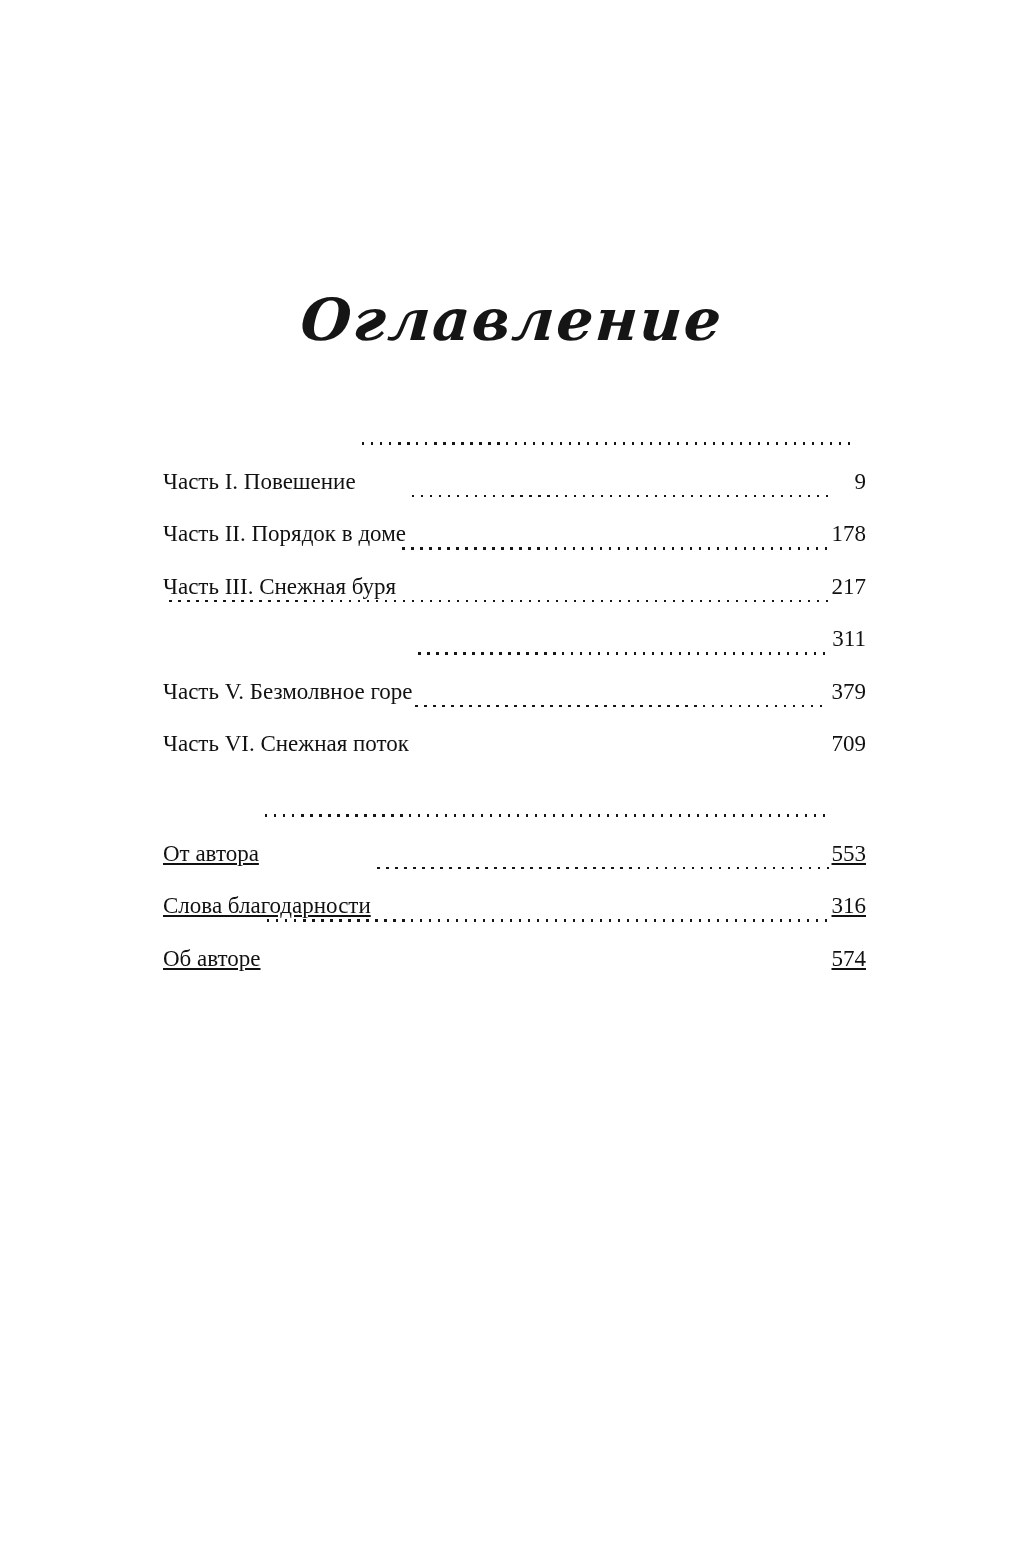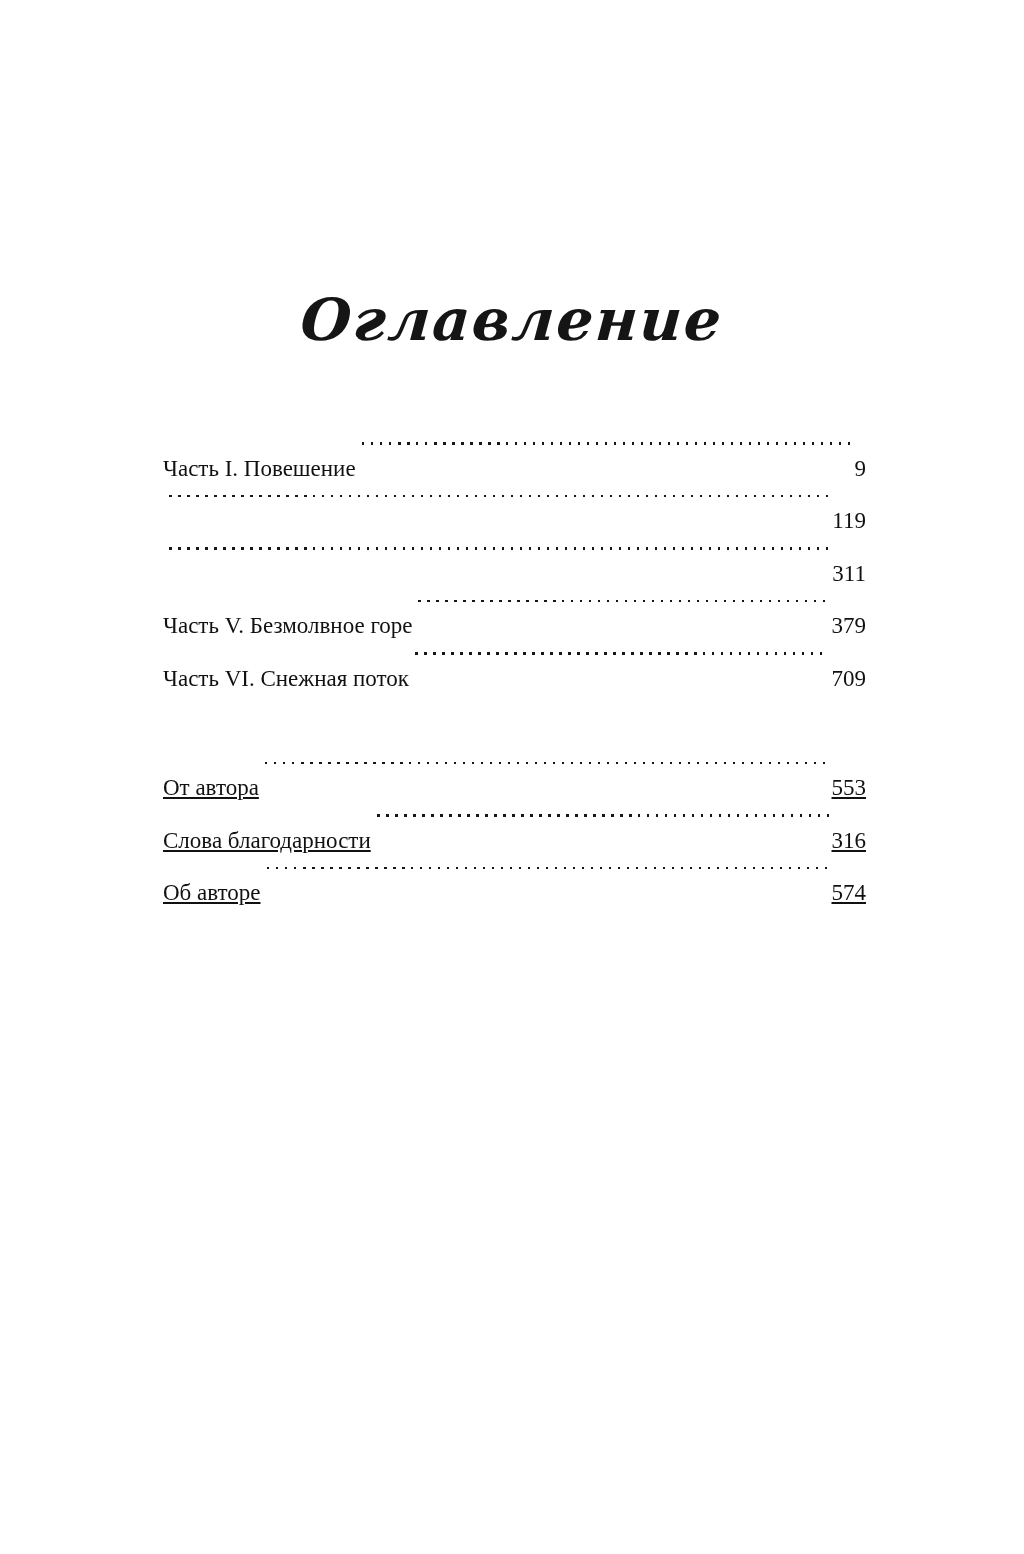--- a/index.html
+++ b/index.html
@@ -39,21 +39,21 @@
   }
   .toc-group {
     display: block;
   }
   .toc-group.back-matter {
     margin-top: 57px;
     text-decoration: underline;
   }
   .toc-row {
     display: flex;
-    align-items: center;
+    align-items: flex-end;
     height: 52.5px;
     font-size: 23px;
     line-height: 27px;
     white-space: nowrap;
   }
   .toc-label {
     flex: 0 0 auto;
   }
   .toc-dots {
     flex: 1 1 auto;
@@ -82,22 +82,28 @@
 
   <div class="toc">
 
     <div class="toc-group">
       <div class="toc-row">
         <span class="toc-label">Часть I. Повешение</span>
         <span class="toc-dots"></span>
         <span class="toc-page">9</span>
       </div>
       <div class="toc-row">
+        <span class="toc-label">Часть II. Порядок в доме</span>
         <span class="toc-dots"></span>
-        <span class="toc-page">119</span>
+        <span class="toc-page">178</span>
+      </div>
+      <div class="toc-row">
+        <span class="toc-label">Часть III. Снежная буря</span>
+        <span class="toc-dots"></span>
+        <span class="toc-page">217</span>
       </div>
       <div class="toc-row">
         <span class="toc-dots"></span>
         <span class="toc-page">311</span>
       </div>
       <div class="toc-row">
         <span class="toc-label">Часть V. Безмолвное горе</span>
         <span class="toc-dots"></span>
         <span class="toc-page">379</span>
       </div>

